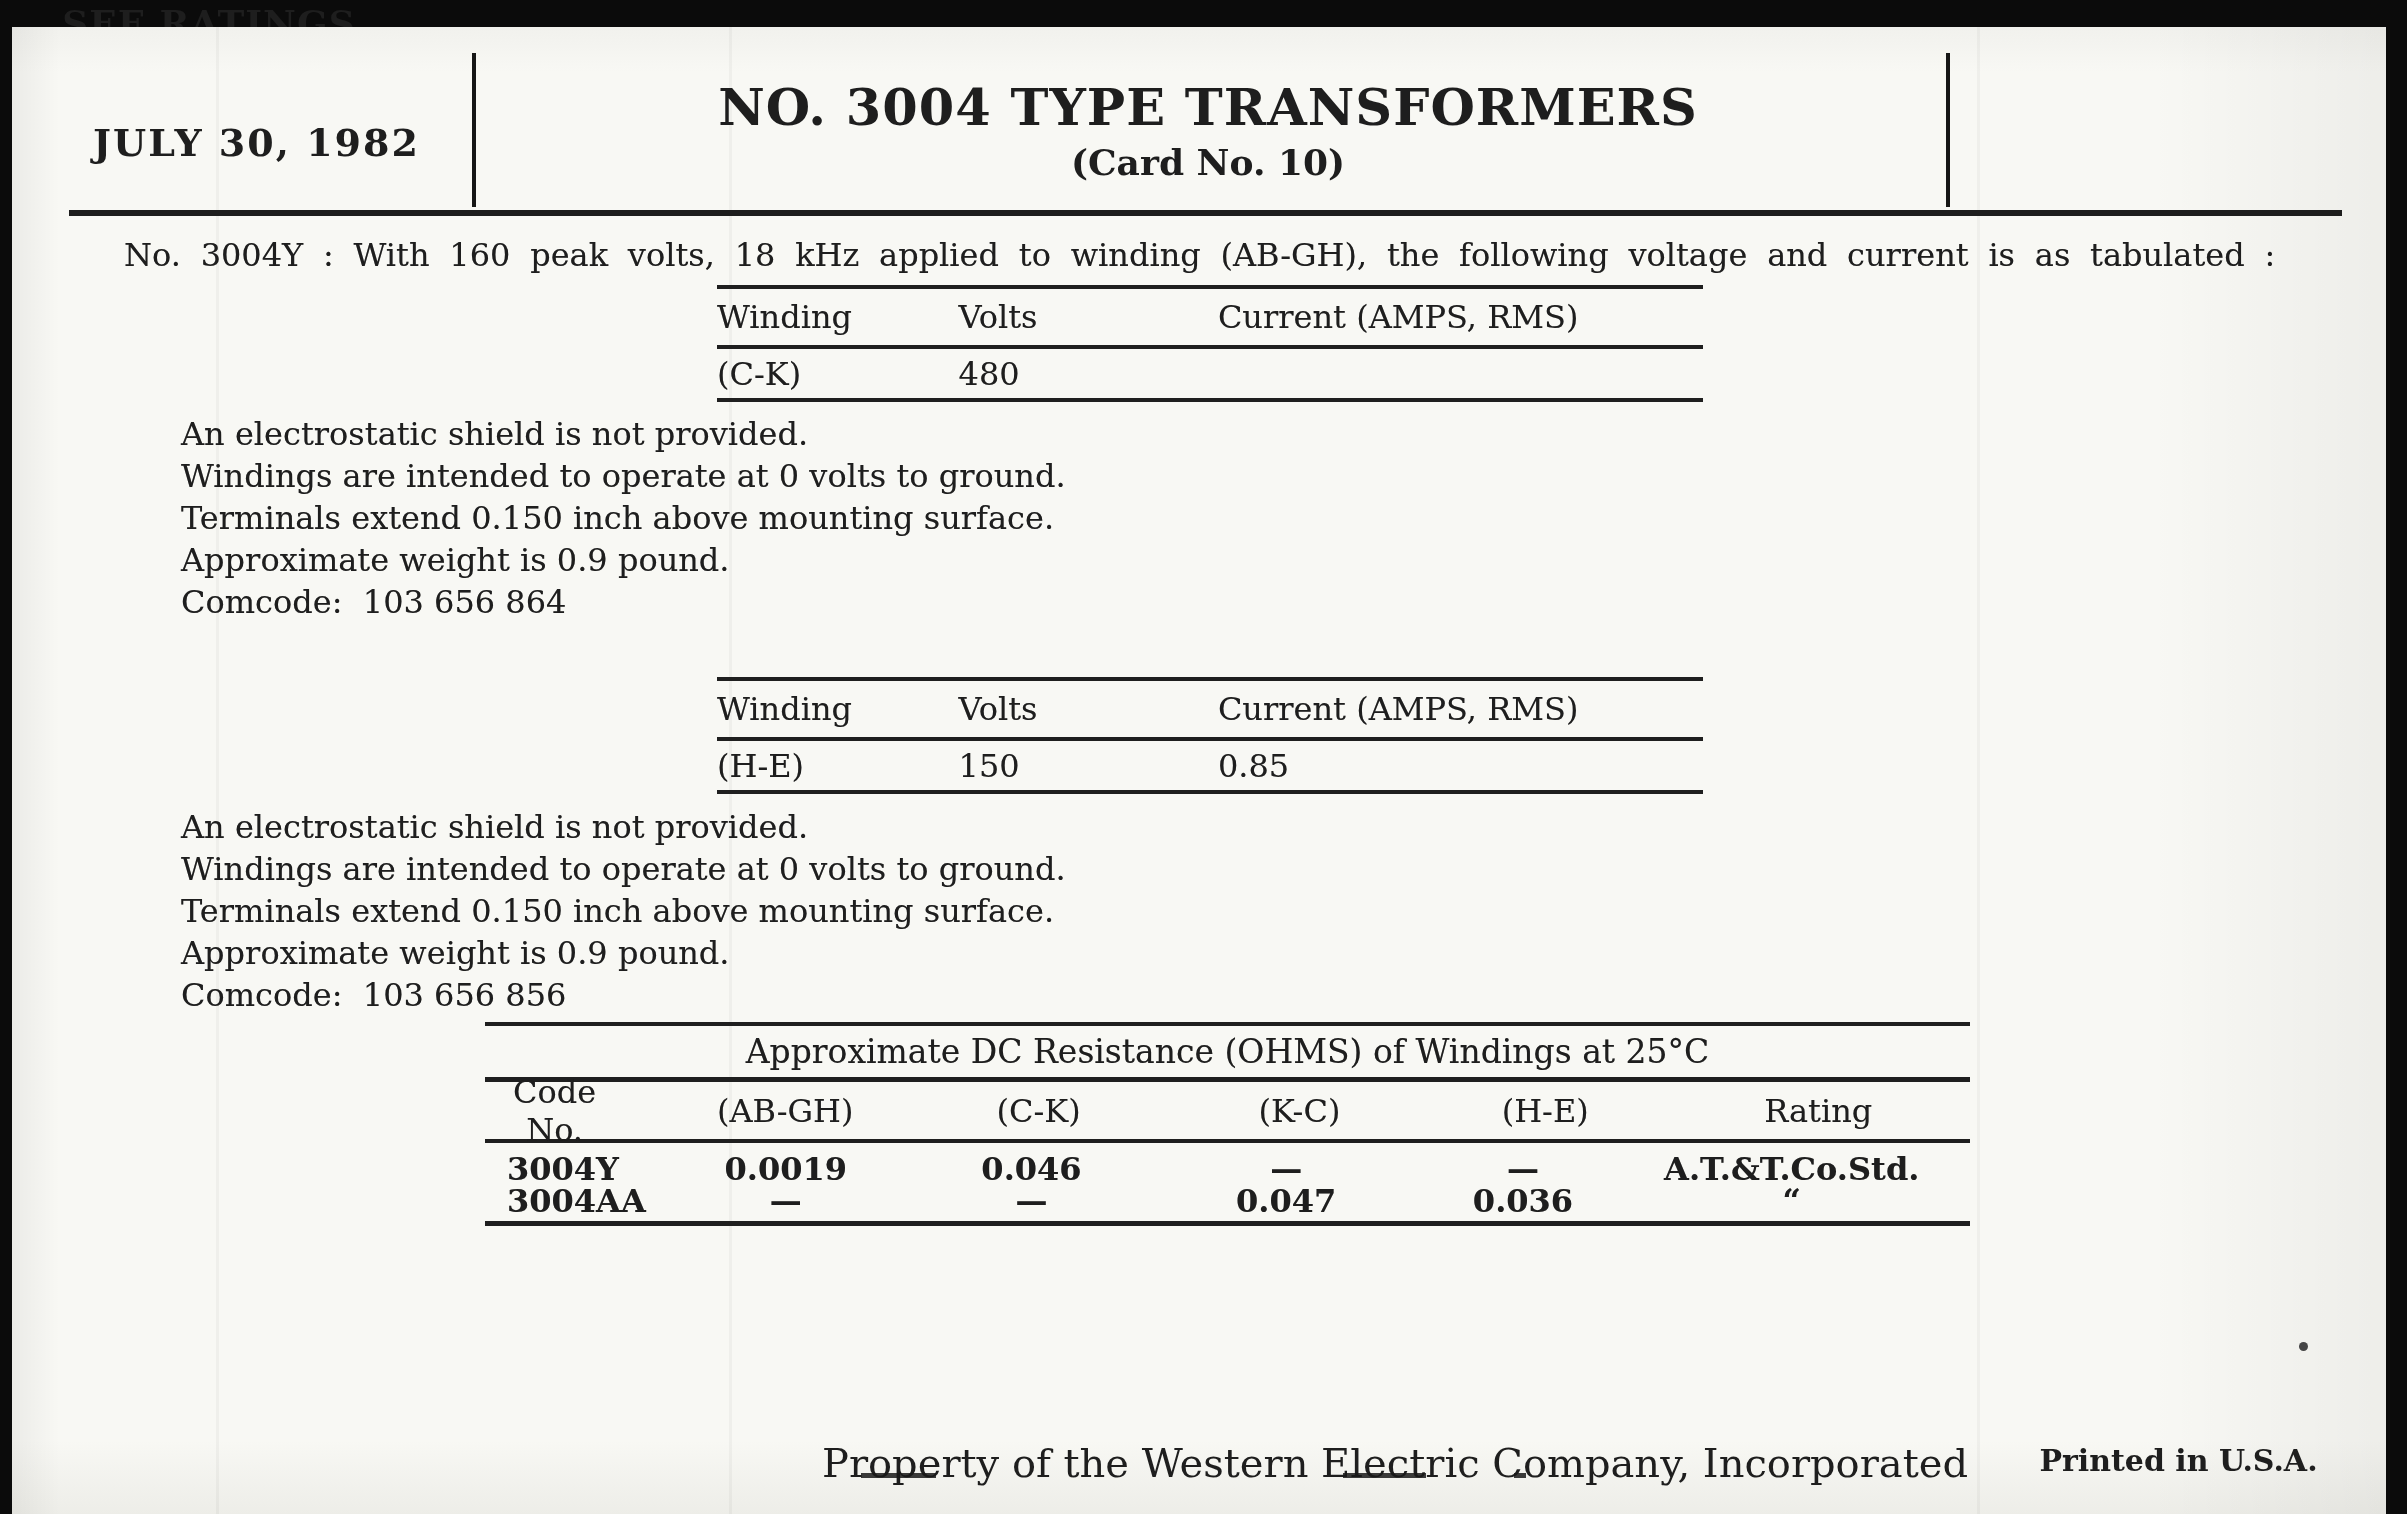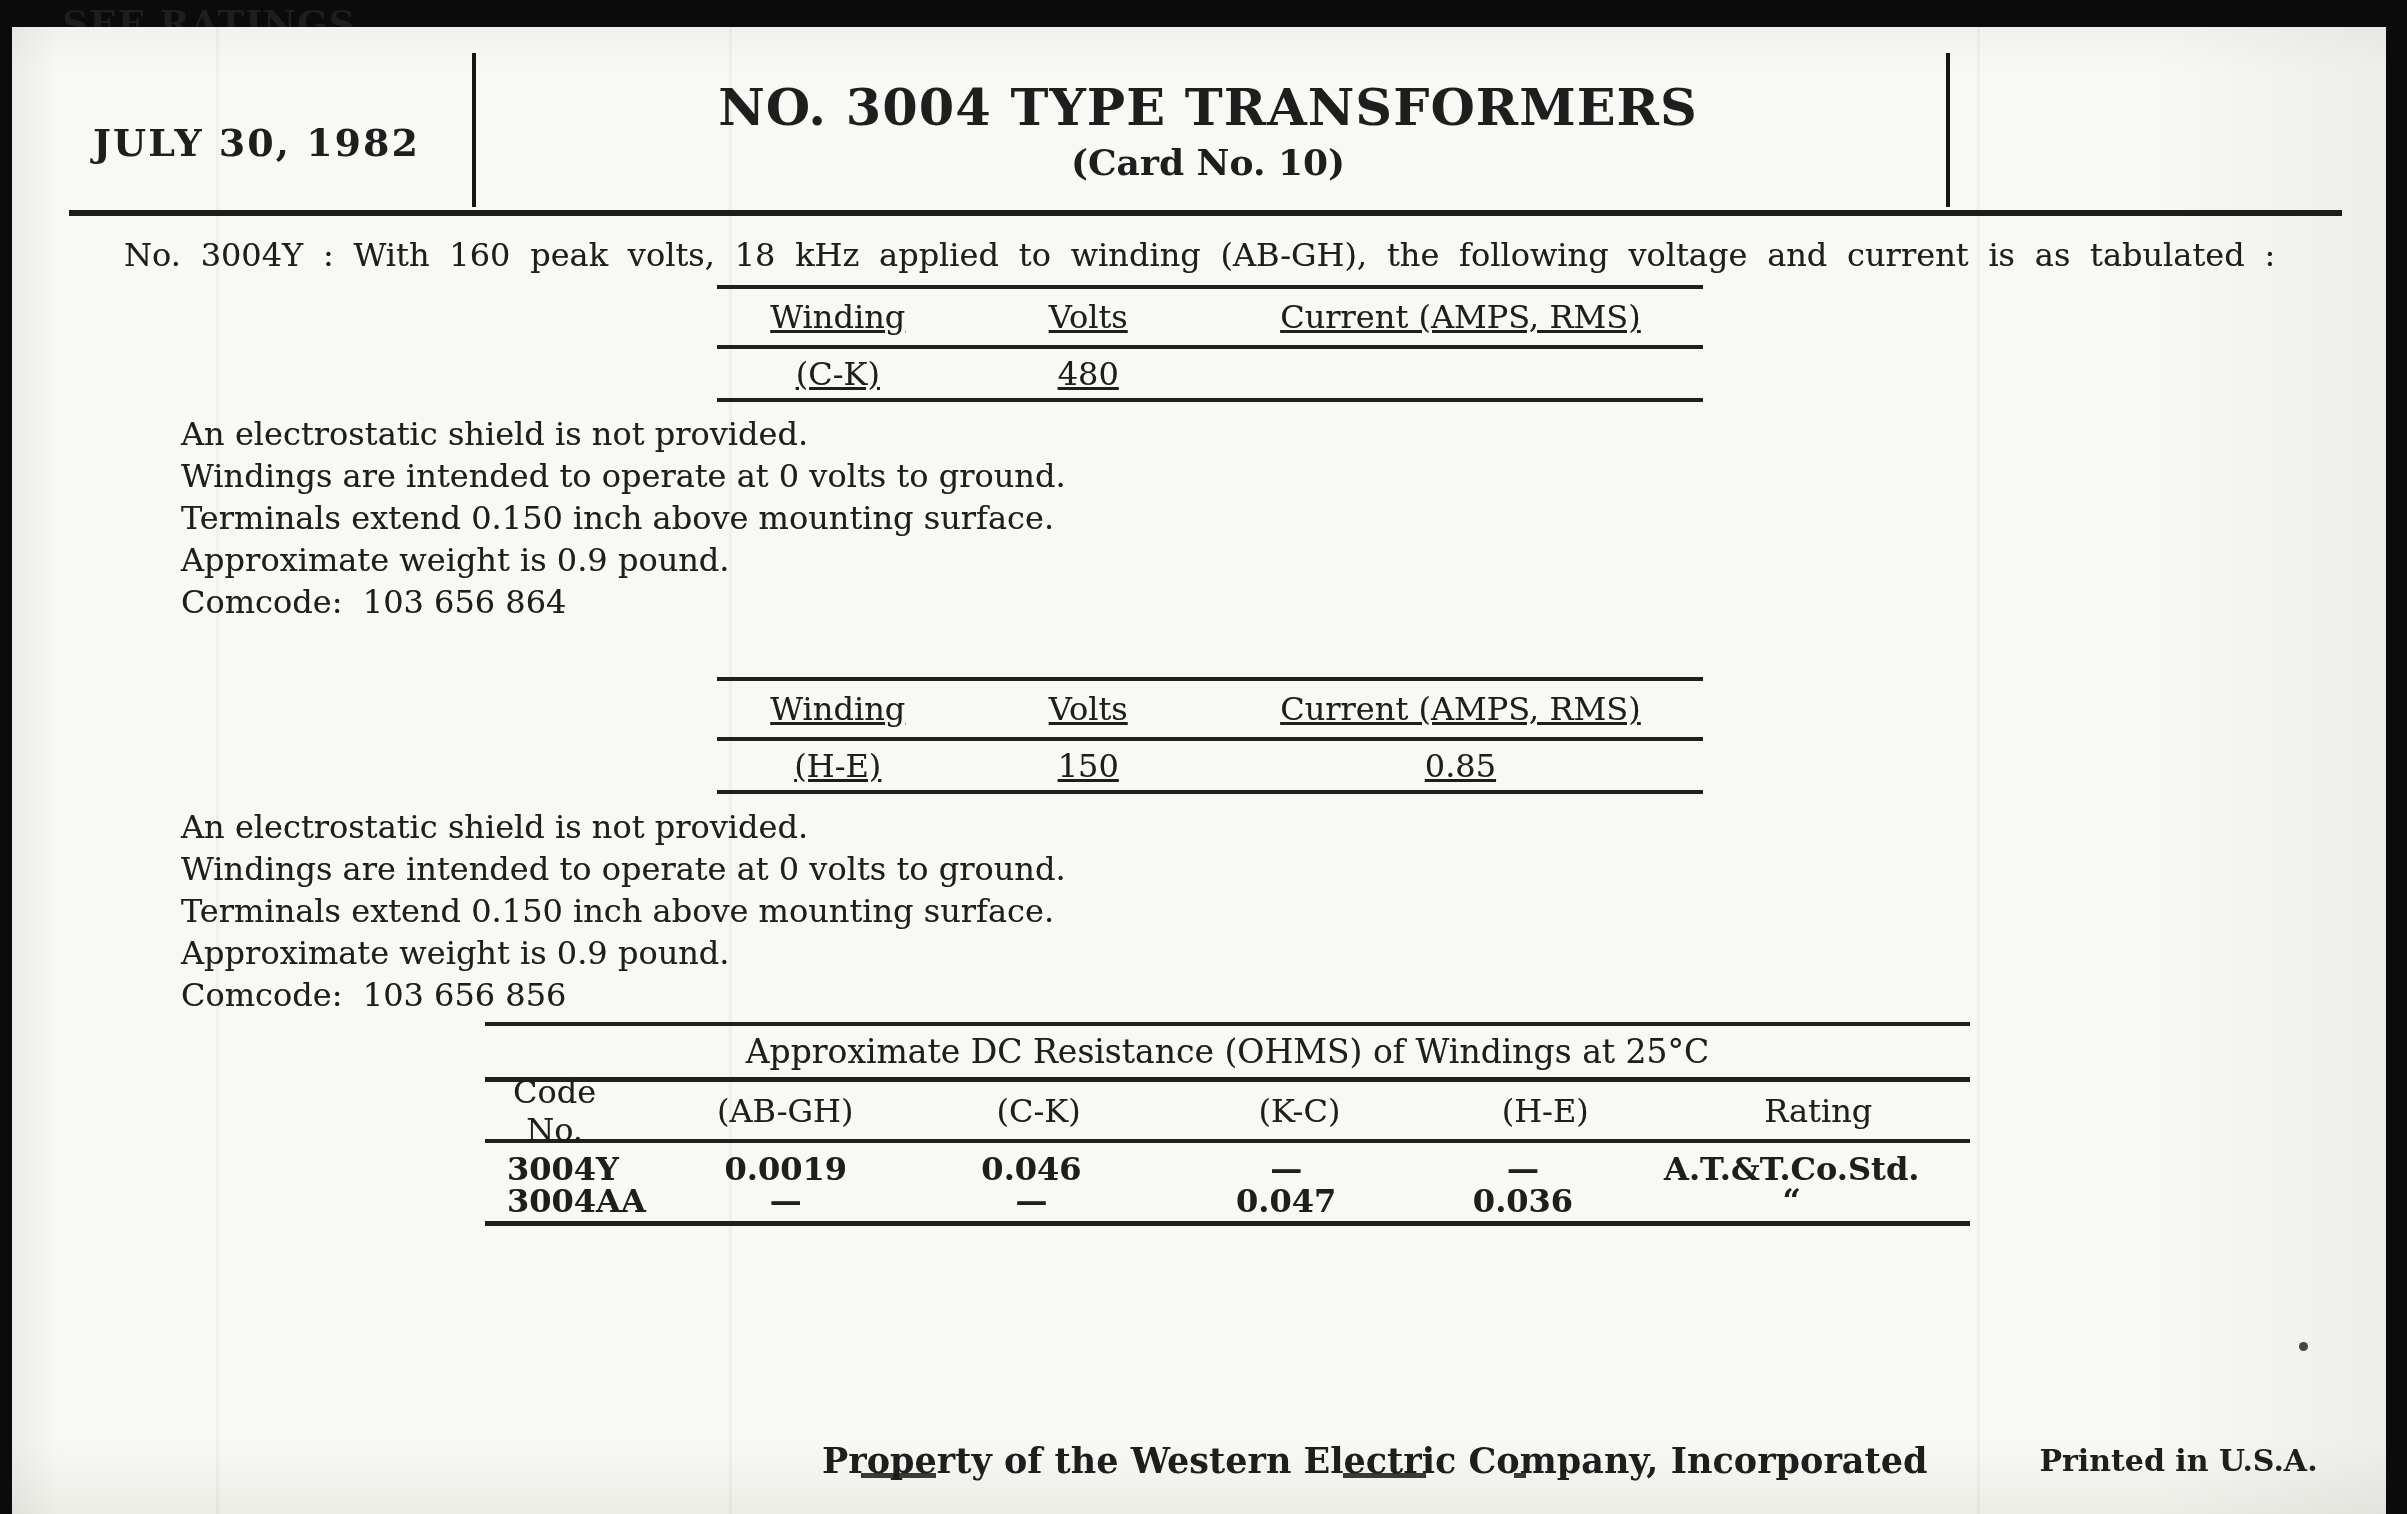--- a/index.html
+++ b/index.html
@@ -37,36 +37,36 @@
          text-shadow:0 0 0.6px rgba(0,0,0,0.35);}
   .notes1{top:413px;} .notes2{top:806px;}
   .notes div{white-space:pre;}
   
   .mini-table{position:absolute;left:717px;width:986px;font-size:32px;}
   .mini1{top:285px;} .mini2{top:677px;}
   .rule{height:4px;background:#1f1f1f;}
   .rule5{height:5px;background:#1f1f1f;}
   .mt-row{display:flex;align-items:center;}
   .mt-head{height:56px;} .mt-data{height:49px;}
-  .mt-c{text-align:center;text-shadow:0 0 0.6px rgba(0,0,0,0.3);text-decoration:underline;}
+  .mt-c{text-align:left;text-shadow:0 0 0.6px rgba(0,0,0,0.3);}
   .t-c1{width:24.5%;} .t-c2{width:26.3%;} .t-c3{width:49.2%;}
   
   .res-table{position:absolute;left:485px;top:1022px;width:1485px;font-size:32px;}
   .res-title{height:51px;display:flex;align-items:center;justify-content:center;
              font-size:33px;text-shadow:0 0 0.6px rgba(0,0,0,0.35);}
   .res-row{display:flex;align-items:center;}
   .res-head{height:57px;gap:44px;}
   .res-body{padding:10px 0 4px 0;font-weight:bold;}
   .res-body .res-row{height:32px;}
   .rc{text-align:center;text-shadow:0 0 0.6px rgba(0,0,0,0.3);}
   .rc1{width:11%;} .rc2{width:18.5%;} .rc3{width:14.6%;}
   .rc4{width:19.7%;} .rc5{width:12.2%;} .rc6{width:24%;}
   .res-body .rc1{text-align:left;padding-left:22px;box-sizing:border-box;}
   
-  .ftr-prop{left:822px;top:1440px;width:802px;font-size:35px;font-weight:bold;}
+  .ftr-prop{left:822px;top:1440px;width:802px;font-size:40px;font-weight:normal;}
   .ftr-print{left:2010px;top:1443px;width:337px;font-size:30px;font-weight:bold;}
   
   .speck{position:absolute;left:2299px;top:1342px;width:9px;height:9px;border-radius:50%;background:#454545;}
   .dash{position:absolute;top:1473px;height:5px;background:rgba(25,25,25,0.85);}
   .dash1{left:861px;width:75px;} .dash2{left:1343px;width:83px;} .dash3{left:1514px;width:12px;}
 </style>
 </head>
 <body>
 
 <div class="stage">

